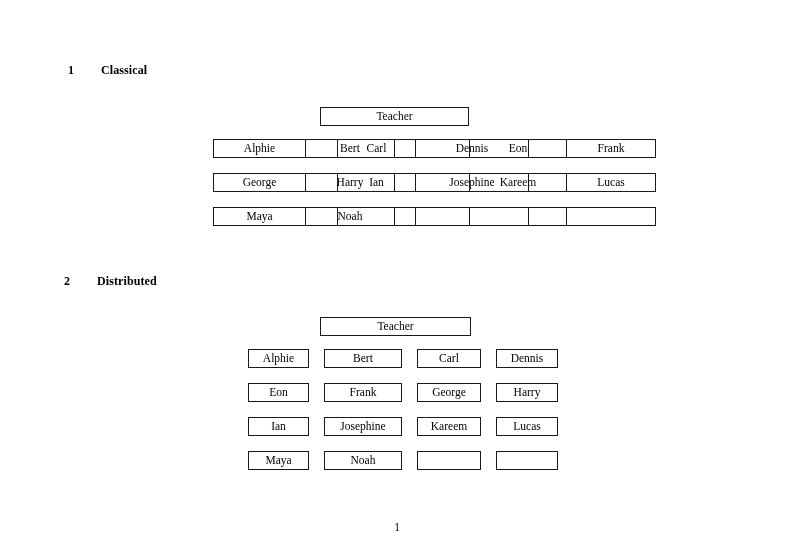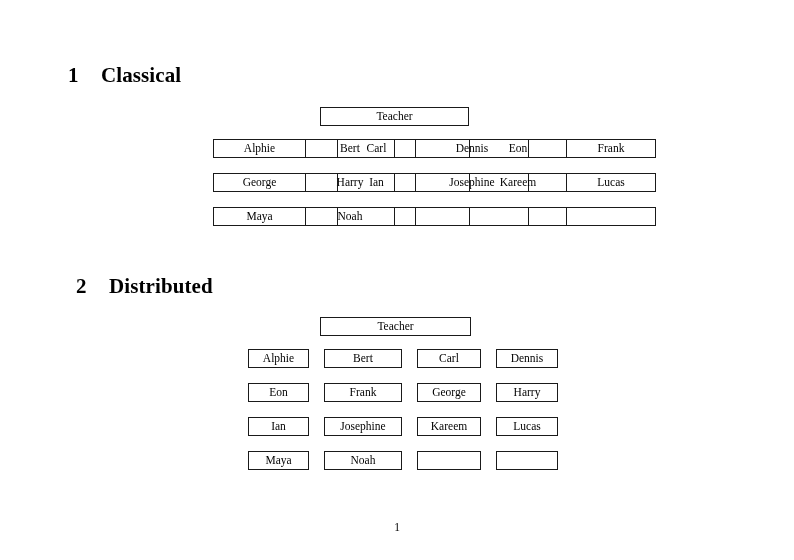--- a/index.html
+++ b/index.html
@@ -18,30 +18,30 @@
 
   .page {
     position: absolute;
     inset: 0;
   }
 
   
   .section-heading {
     position: absolute;
     font-weight: bold;
-    font-size: 21px;
+    font-size: 12px;
     letter-spacing: 0.1px;
     white-space: nowrap;
   }
   .section-heading .sec-num {
     display: inline-block;
     width: 33px;
   }
   #heading-classical   { left: 68px; top: 63px; }
-  #heading-distributed { left: 76px; top: 274px; }
+  #heading-distributed { left: 64px; top: 274px; }
 
   
   .boxtable {
     position: absolute;
     border-collapse: collapse;
     table-layout: fixed;
     font-size: 11.5px;
   }
   .boxtable td {
     border: 1px solid #1a1a1a;

